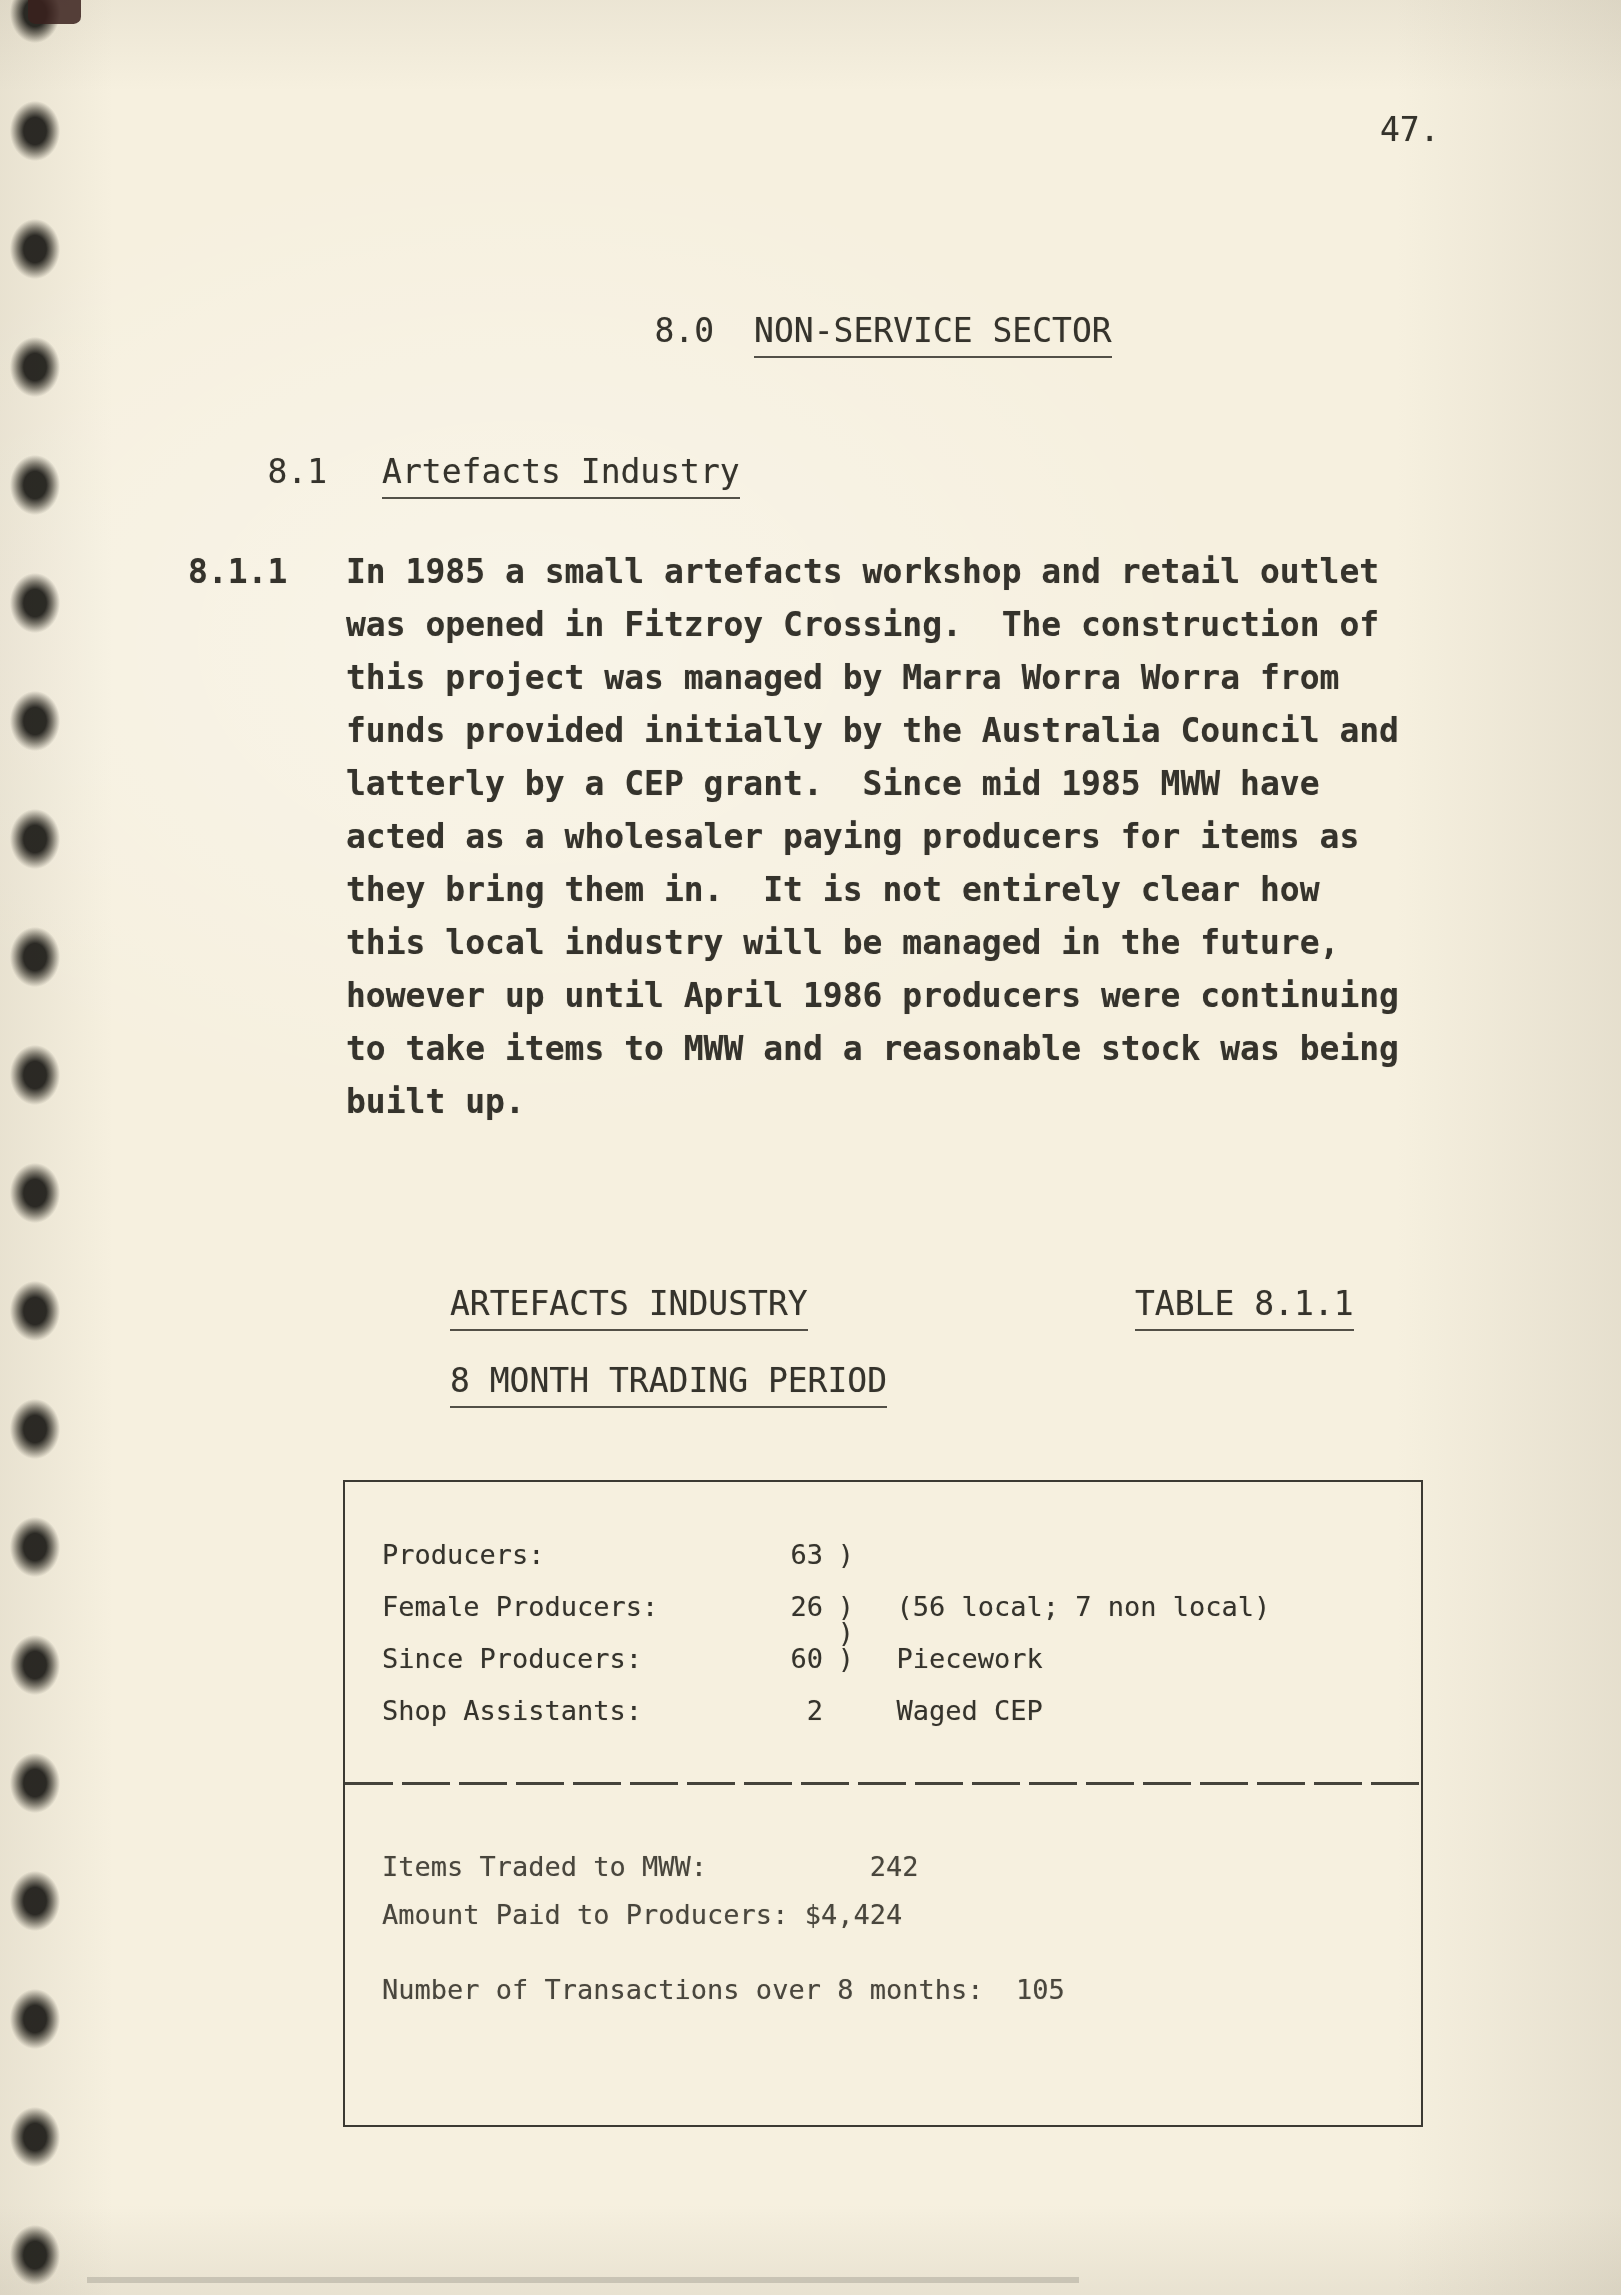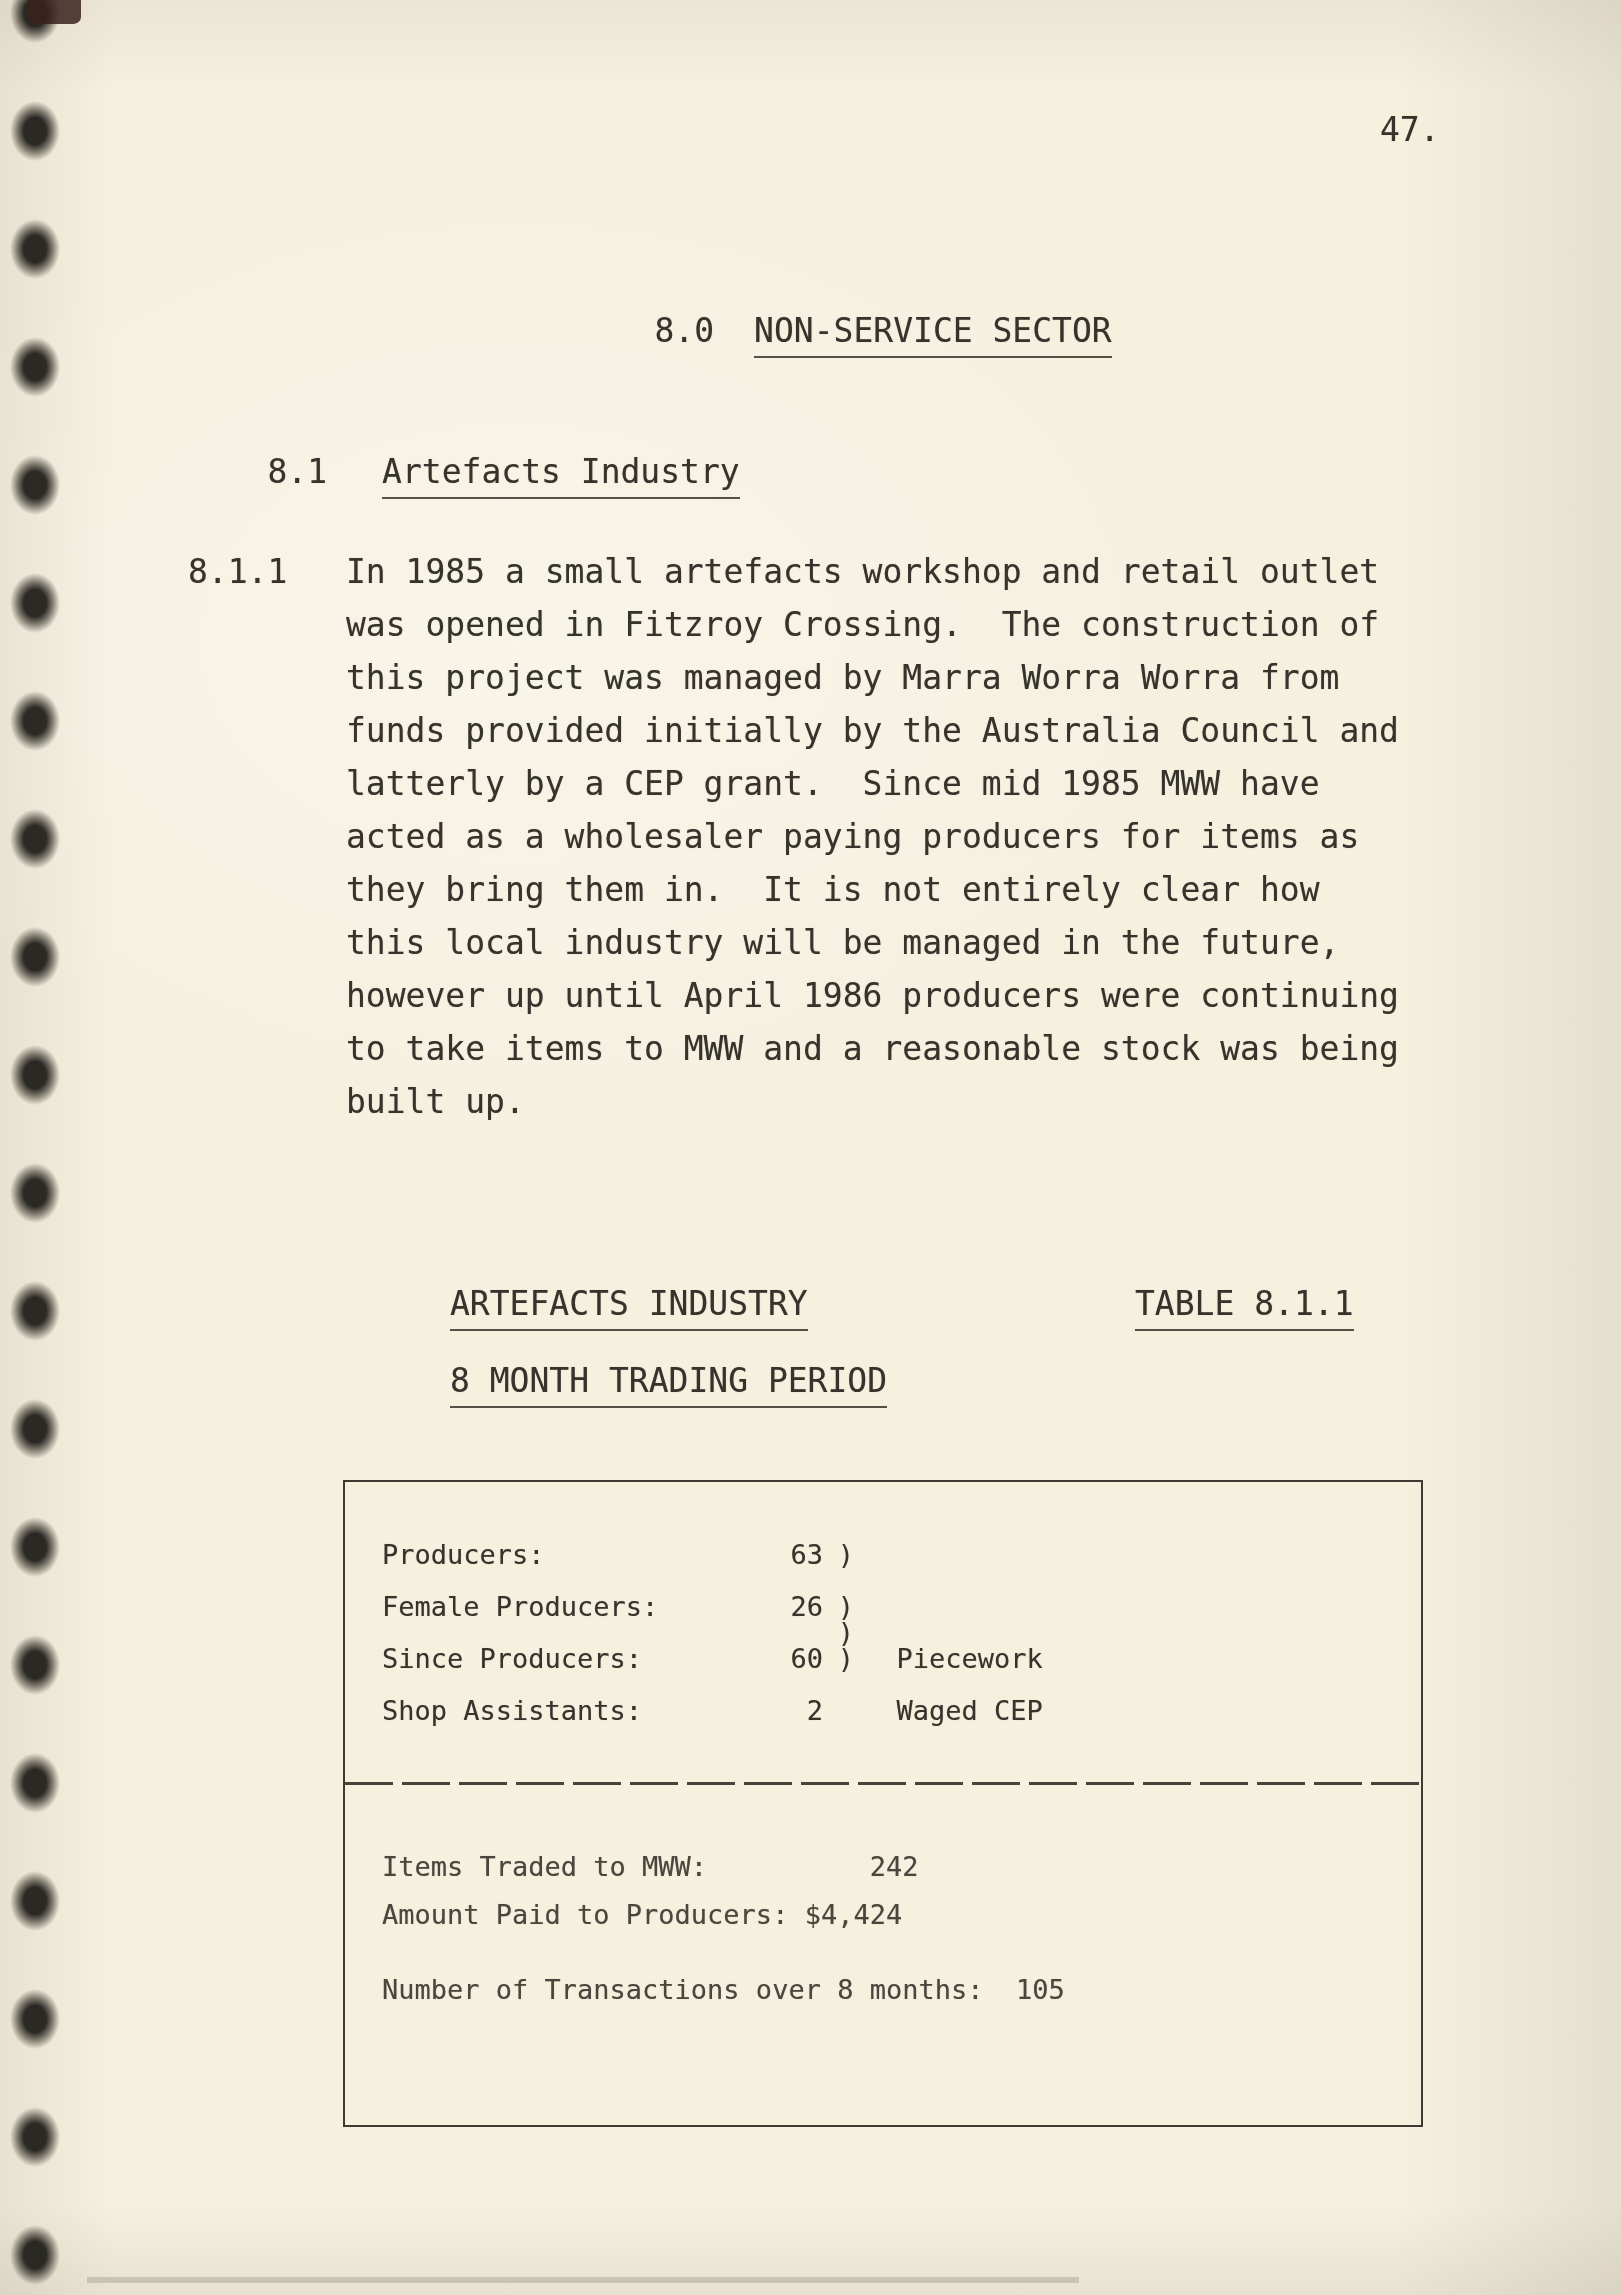--- a/index.html
+++ b/index.html
@@ -39,21 +39,21 @@
   .page-number{position:absolute;left:1380px;top:110px;white-space:pre;}
 
   .underline{padding-bottom:5.5px;border-bottom:2.8px solid rgba(54,52,45,0.85);}
 
   .section-heading{position:absolute;left:575px;top:272px;white-space:pre;}
   .section-heading .h-title{margin-left:40px;}
 
   .subsection-heading{position:absolute;left:188px;top:413px;white-space:pre;}
   .subsection-heading .h-title{margin-left:55px;}
 
-  .para{position:absolute;left:188px;top:545px;display:flex;align-items:flex-start;}
+  .para{position:absolute;left:188px;top:545px;display:flex;align-items:flex-start;font-weight:bold;}
   .para-num{width:158px;line-height:53px;white-space:pre;}
   .para-lines{white-space:pre;line-height:53px;}
 
   .table-title{position:absolute;white-space:pre;}
   .table-title.left{left:450px;top:1284px;}
   .table-title.right{left:1135px;top:1284px;}
   .table-subtitle{position:absolute;left:450px;top:1361px;white-space:pre;}
 
   .box{
     position:absolute;left:343px;top:1480px;width:1076px;height:643px;
@@ -119,20 +119,21 @@
       <div class="staff-row">
         <span class="col-label">Producers:</span>
         <span class="col-value">63</span>
         <span class="col-brace">)</span>
         <span class="col-note"></span>
       </div>
       <div class="staff-row">
         <span class="col-label">Female Producers:</span>
         <span class="col-value">26</span>
         <span class="col-brace">)</span>
+        <span class="col-note">(56 local; 7 non local)</span>
       </div>
       <div class="staff-row half">
         <span class="col-label"></span>
         <span class="col-value"></span>
         <span class="col-brace">)</span>
         <span class="col-note"></span>
       </div>
       <div class="staff-row">
         <span class="col-label">Since Producers:</span>
         <span class="col-value">60</span>

